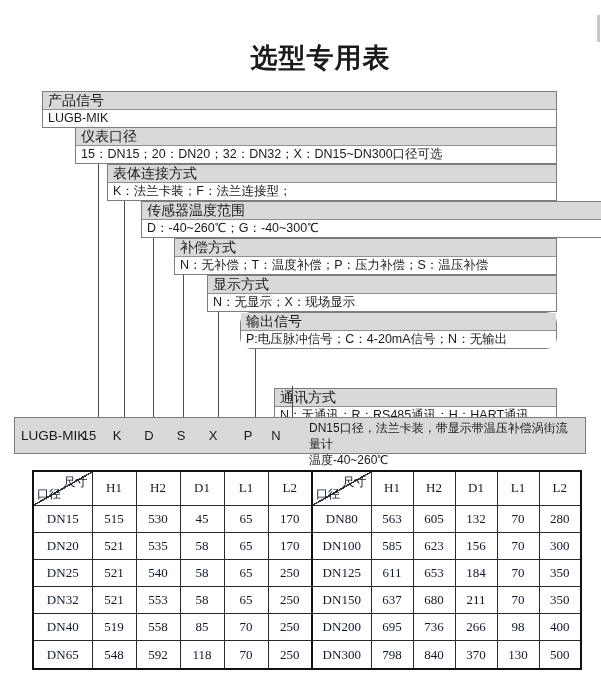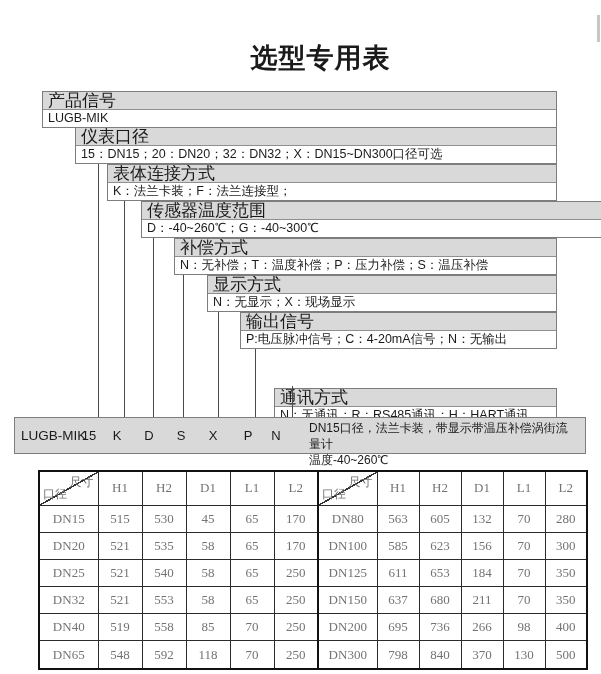--- a/index.html
+++ b/index.html
@@ -35,40 +35,40 @@
     background: #ffffff;
     height: 37px;
   }
   .lvl .hd {
     box-sizing: border-box;
     height: 18px;
     line-height: 17px;
     background: #d9d9d9;
     border-bottom: 1px solid #8f8f8f;
     padding: 0 5px;
-    font-size: 17px;
+    font-size: 14px;
     white-space: nowrap;
     overflow: hidden;
   }
   .lvl .bd {
     height: 17px;
     line-height: 17px;
     padding: 0 5px;
     font-size: 12.5px;
     white-space: nowrap;
     overflow: hidden;
     background: #ffffff;
   }
   .lvl0 { left: 42px;  top: 91px;  width: 515px; }
   .lvl1 { left: 75px;  top: 127px; width: 482px; }
   .lvl2 { left: 107px; top: 164px; width: 450px; }
   .lvl3 { left: 141px; top: 201px; width: 492px; }
   .lvl4 { left: 174px; top: 238px; width: 383px; }
   .lvl5 { left: 207px; top: 275px; width: 350px; }
-  .lvl6 { left: 240px; top: 312px; width: 317px; }
+  .lvl6 { left: 240px; top: 312px; width: 317px; border-radius: 11px; }
   .lvl7 { left: 274px; top: 349px; width: 283px; margin-top: 39px; }
   
   .dl { position: absolute; width: 1px; background: #4a4a4a; }
   .dl1 { left:  98px; top: 164px; height: 253px; }
   .dl2 { left: 124px; top: 201px; height: 216px; }
   .dl3 { left: 153px; top: 238px; height: 179px; }
   .dl4 { left: 183px; top: 275px; height: 142px; }
   .dl5 { left: 218px; top: 312px; height: 105px; }
   .dl6 { left: 255px; top: 349px; height:  68px; }
   .dl7 { left: 292px; top: 386px; height:  31px; }
@@ -96,27 +96,27 @@
   .codebox .desc {
     position: absolute;
     left: 294px; top: 2px;
     width: 262px;
     font-size: 12px;
     line-height: 16px;
   }
   
   .dimtable {
     position: absolute;
-    left: 38px; top: 470px;
+    left: 32px; top: 470px;
     width: 548px; height: 200px;
     border-collapse: collapse;
     table-layout: fixed;
     font-family: "Liberation Serif", serif;
     font-size: 13px;
-    color: #737373;
+    color: #0f172a;
   }
   .dimtable td, .dimtable th {
     border: 1px solid #2b2b2b;
     text-align: center;
     vertical-align: middle;
     padding: 0;
     font-weight: normal;
     overflow: hidden;
   }
   .dimtable { border: 2px solid #111111; }

